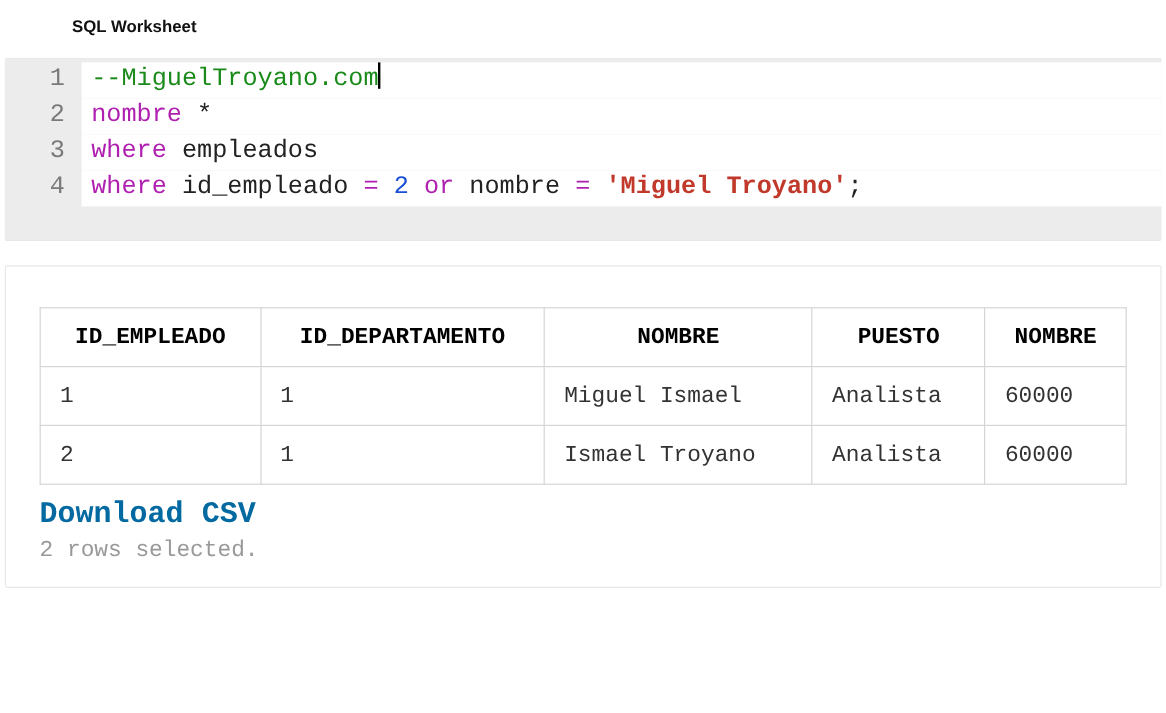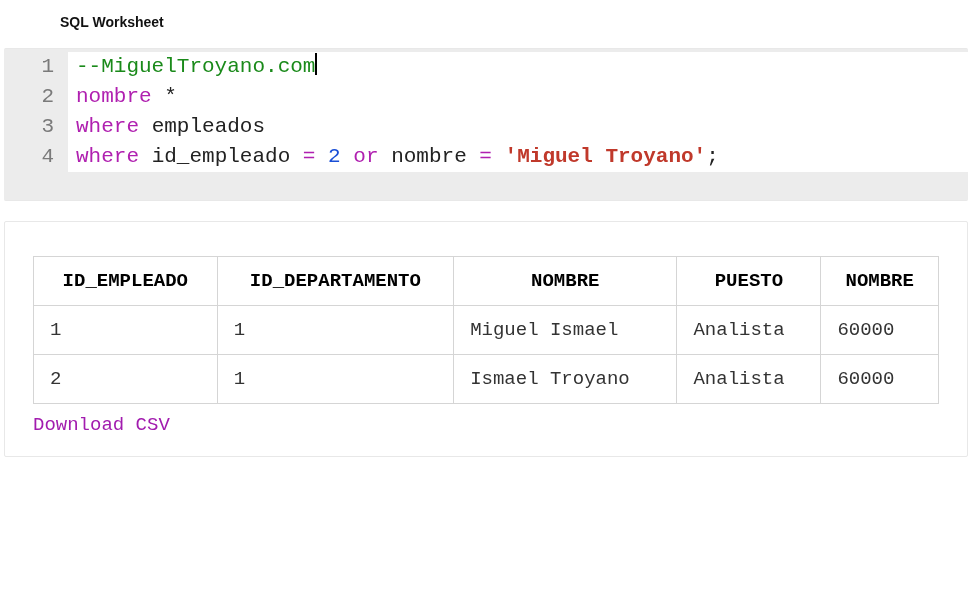--- a/index.html
+++ b/index.html
@@ -98,23 +98,24 @@
     font-weight: 700;
     text-align: center;
   }
   td {
     color: #333;
   }
   .csv-link {
     display: inline-block;
     margin-top: 10px;
     font-family: "Menlo", "Consolas", "Courier New", monospace;
-    font-size: 19px;
-    color: #a21caf;
+    font-size: 25px;
+    color: #0369a1;
     text-decoration: none;
+    font-weight: bold;
   }
   .status {
     margin-top: 4px;
     font-family: "Menlo", "Consolas", "Courier New", monospace;
     font-size: 19px;
     color: #999;
   }
 </style>
 </head>
 <body>
@@ -167,14 +168,15 @@
           <tr>
             <td>2</td>
             <td>1</td>
             <td>Ismael Troyano</td>
             <td>Analista</td>
             <td>60000</td>
           </tr>
         </tbody>
     </table>
     <a href="#" class="csv-link">Download CSV</a>
+    <div class="status">2 rows selected.</div>
   </div>
 </div>
 
 </body></html>

